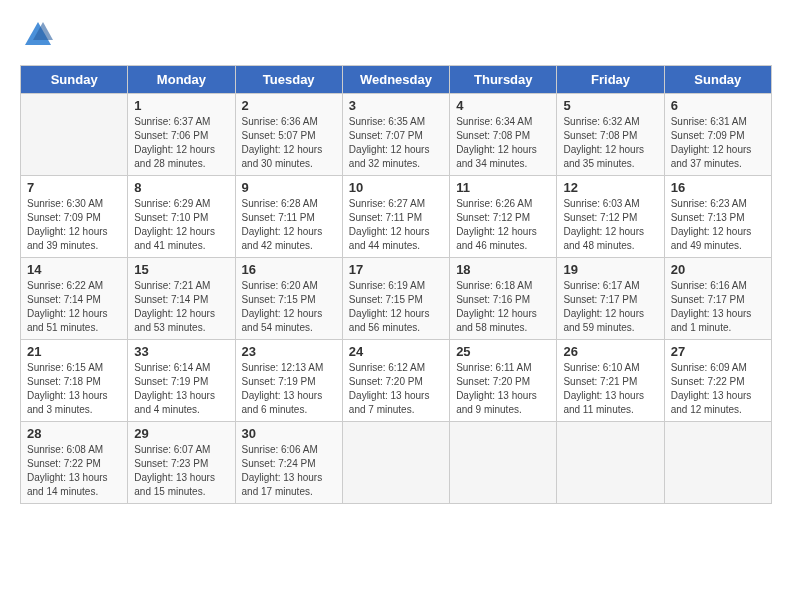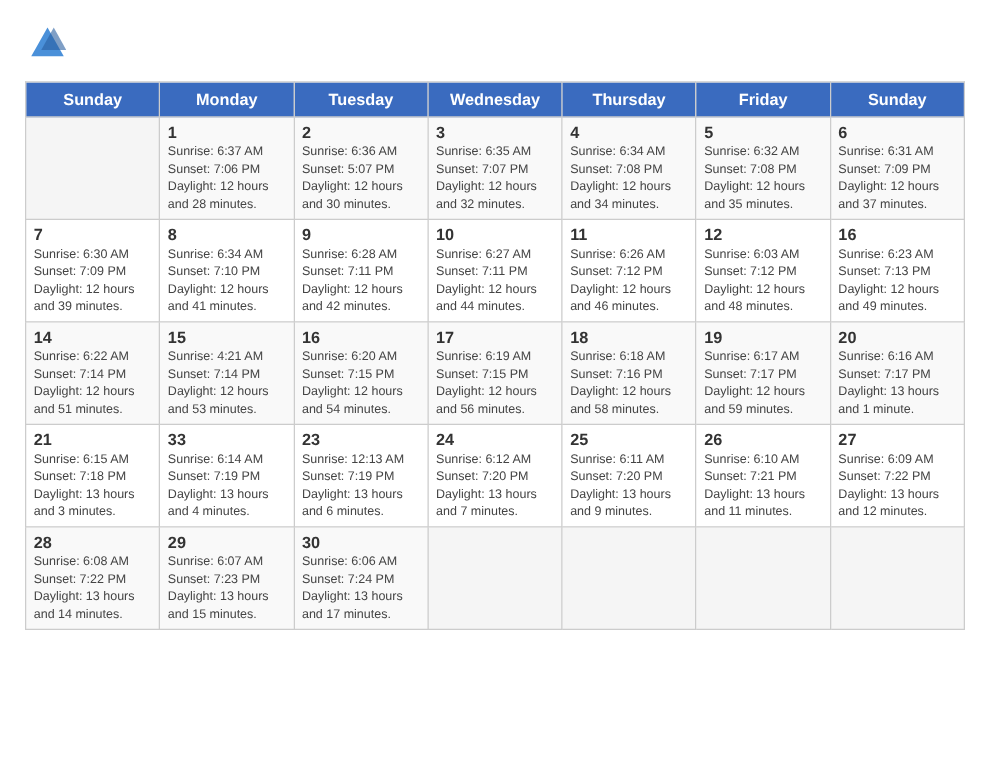--- a/index.html
+++ b/index.html
@@ -172,21 +172,21 @@
       <tr>
         <td>
           <span class="day-number">7</span>
           <div class="day-info">Sunrise: 6:30 AM
 Sunset: 7:09 PM
 Daylight: 12 hours
 and 39 minutes.</div>
         </td>
         <td>
           <span class="day-number">8</span>
-          <div class="day-info">Sunrise: 6:34 AM
+          <div class="day-info">Sunrise: 6:29 AM
 Sunset: 7:10 PM
 Daylight: 12 hours
 and 41 minutes.</div>
         </td>
         <td>
           <span class="day-number">9</span>
           <div class="day-info">Sunrise: 6:28 AM
 Sunset: 7:11 PM
 Daylight: 12 hours
 and 42 minutes.</div>
@@ -223,21 +223,21 @@
       <tr>
         <td>
           <span class="day-number">14</span>
           <div class="day-info">Sunrise: 6:22 AM
 Sunset: 7:14 PM
 Daylight: 12 hours
 and 51 minutes.</div>
         </td>
         <td>
           <span class="day-number">15</span>
-          <div class="day-info">Sunrise: 4:21 AM
+          <div class="day-info">Sunrise: 7:21 AM
 Sunset: 7:14 PM
 Daylight: 12 hours
 and 53 minutes.</div>
         </td>
         <td>
           <span class="day-number">16</span>
           <div class="day-info">Sunrise: 6:20 AM
 Sunset: 7:15 PM
 Daylight: 12 hours
 and 54 minutes.</div>

